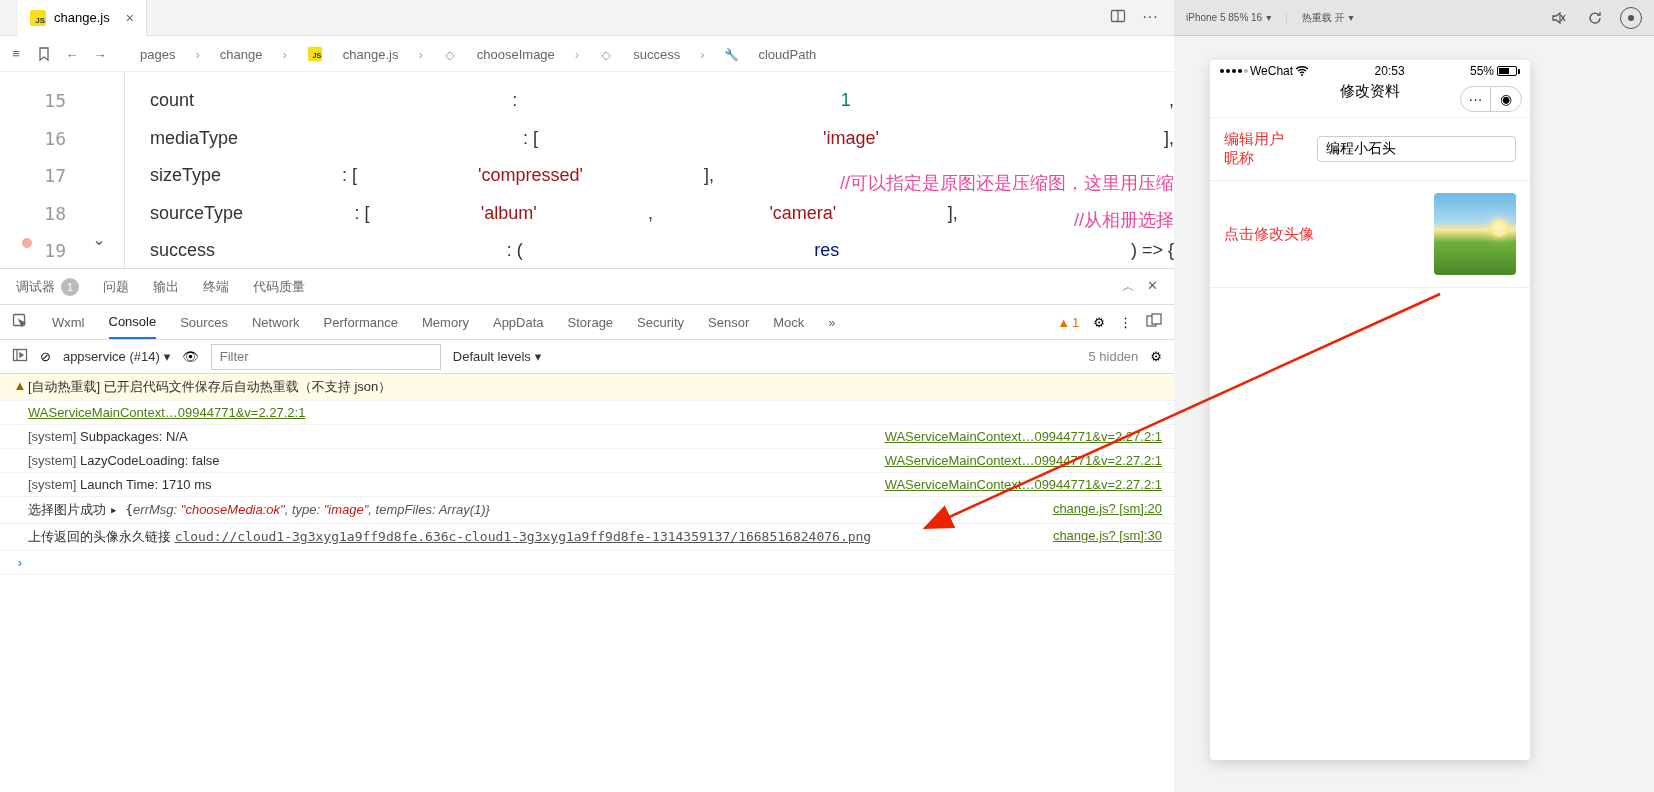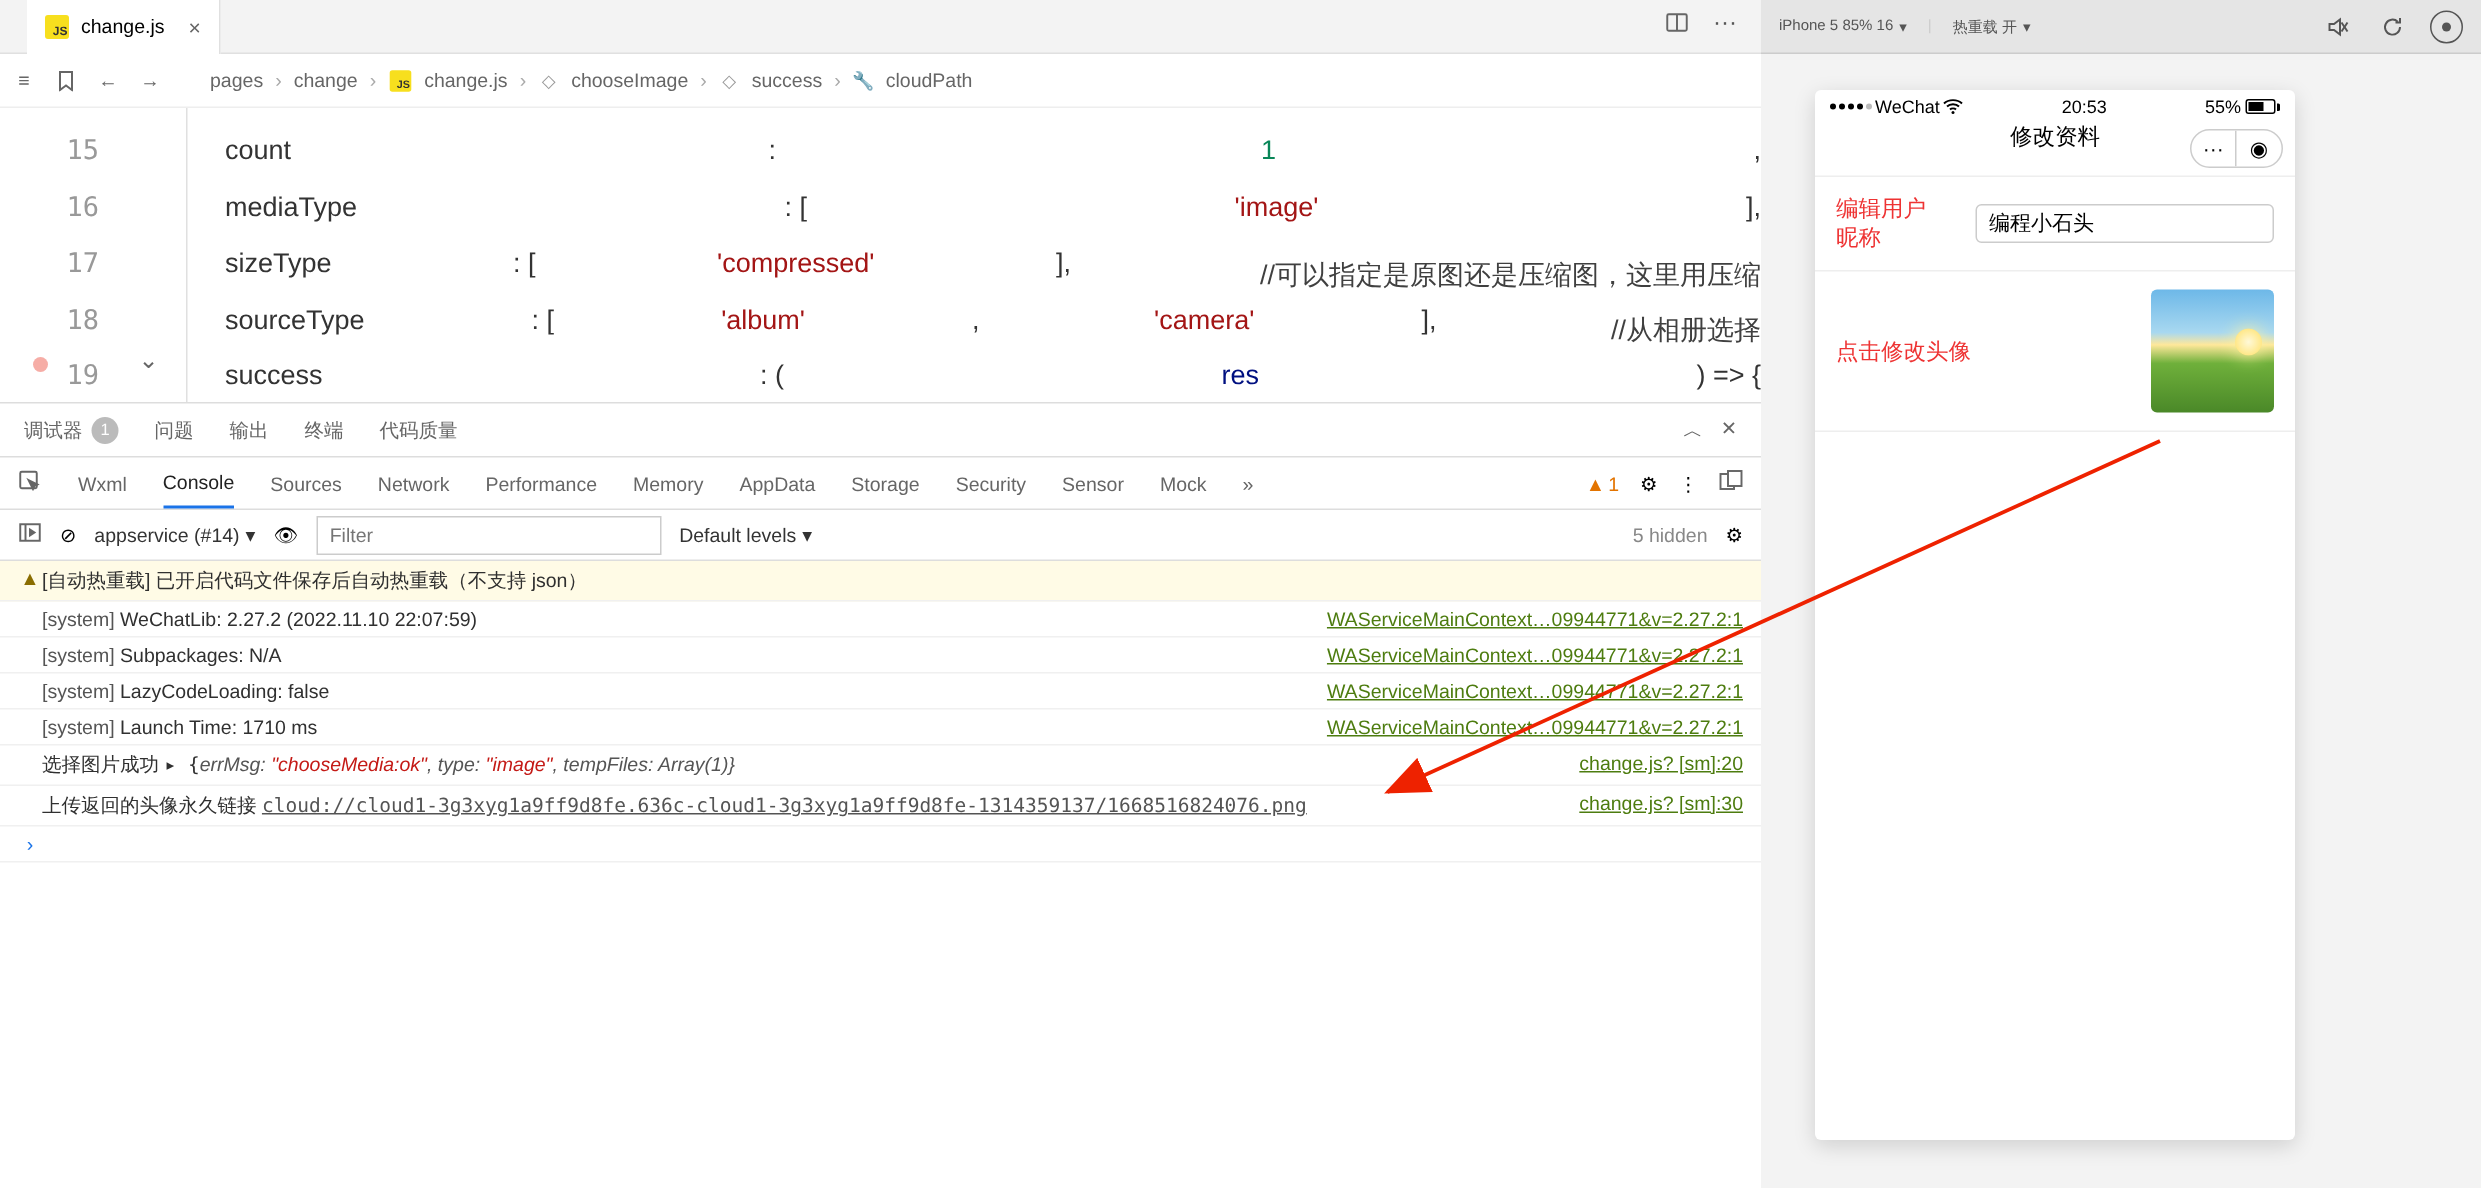--- a/index.html
+++ b/index.html
@@ -7,31 +7,31 @@
 .main-area { display:flex; width:100%; height:100%; }
 .left-panel { width:1174px; display:flex; flex-direction:column; background:#fff; }
 .tab-bar { height:36px; background:#f3f3f3; display:flex; align-items:center; border-bottom:1px solid #e0e0e0; }
 .tab-square { width:18px; height:36px; }
 .tab { background:#fff; height:36px; display:flex; align-items:center; padding:0 12px; gap:8px; border-right:1px solid #e0e0e0; font-size:13px; }
 .js-icon { width:16px; height:16px; background:#f7df1e; color:#333; font-size:8px; font-weight:bold; display:flex; align-items:flex-end; justify-content:flex-end; padding:1px; border-radius:2px;}
 .tab-close { font-size:14px; color:#666; margin-left:8px; cursor:pointer; }
 .top-icons { margin-left:auto; display:flex; gap:16px; padding-right:16px; color:#555; }
 .editor-header { height:36px; display:flex; align-items:center; padding:0 8px; gap:12px; font-size:13px; color:#666; border-bottom:1px solid #eee; }
 .header-icon { width:16px; height:16px; display:flex; align-items:center; justify-content:center; color:#666; }
-.breadcrumb { display:flex; align-items:center; gap:8px; margin-left:20px; }
+.breadcrumb { display:flex; align-items:flex-end; gap:20px; margin-left:20px; }
 .crumb-sep { color:#aaa; }
 .crumb-icon { width:14px; height:14px; display:inline-flex; align-items:center; justify-content:center; color:#999; font-size:12px; }
 .editor { flex:0 0 auto; display:flex; background:#fff; position:relative; }
 .gutter { width:90px; padding-top:10px; }
 .gutter-line { height:37.5px; display:flex; align-items:center; justify-content:flex-end; padding-right:24px; color:#999; font-size:18px; font-family:Consolas,monospace; }
 .bp { position:absolute; left:22px; width:10px; height:10px; border-radius:50%; background:#e51400; opacity:0.35; }
 .chevron { position:absolute; left:90px; width:18px; text-align:center; color:#666; }
 .code { flex:1; padding-top:10px; position:relative; }
 .code-line { height:37.5px; display:flex; align-items:center; font-family:Consolas,monospace; font-size:18px; white-space:pre; padding-left:60px;justify-content:space-between; }
-.k-prop{color:#333;} .k-punct{color:#333;} .k-num{color:#098658;} .k-str{color:#a31515;} .k-comment{color:#404040;margin-top:14px;} .k-ident{color:#001080;}
+.k-prop{color:#333;} .k-punct{color:#333;} .k-num{color:#098658;} .k-str{color:#a31515;} .k-comment{color:#ec4899;margin-top:14px;} .k-ident{color:#001080;}
 .code .bar { position:absolute; left:34px; top:0; bottom:0; width:1px; background:#e0e0e0; }
 .panel-tabs { height:36px; border-top:1px solid #ddd; display:flex; align-items:center; padding:0 16px; gap:24px; font-size:13px; background:#fff; }
 .panel-tab { color:#666; display:flex; align-items:center; gap:6px; }
 .badge { background:#bbb; color:#fff; border-radius:10px; width:18px; height:18px; display:inline-flex; align-items:center; justify-content:center; font-size:11px; }
 .panel-ctrl { margin-left:auto; display:flex; gap:12px; color:#666; }
 .devtool-tabs { height:36px; display:flex; align-items:center; padding:0 12px; gap:24px; font-size:13px; border-top:1px solid #ddd; border-bottom:1px solid #ddd; background:#fff; }
 .dt-icon { color:#666; }
 .dt-tab { color:#666; }
 .dt-tab.active { color:#222; border-bottom:2px solid #1a73e8; padding-bottom:8px;margin-top:8px; }
 .dt-right { margin-left:auto; display:flex; align-items:center; gap:14px; }
@@ -197,21 +197,20 @@
       <span>⚙</span>
     </div>
 
     <div class="console-area">
       <div class="console-line warn">
         <span class="cl-icon">▲</span>
         <span class="cl-text">[自动热重载] 已开启代码文件保存后自动热重载（不支持 json）</span>
       </div>
       <div class="console-line">
         <span class="cl-icon"></span>
-        <span class="cl-text"><span class="sys">[system]</span><span> WeChatLib: 2.27.2 (2022.11.10 22:07:59)</span></span>
         <span class="cl-link">WAServiceMainContext…09944771&amp;v=2.27.2:1</span>
       </div>
       <div class="console-line">
         <span class="cl-icon"></span>
         <span class="cl-text"><span class="sys">[system]</span><span> Subpackages: N/A</span></span>
         <span class="cl-link">WAServiceMainContext…09944771&amp;v=2.27.2:1</span>
       </div>
       <div class="console-line">
         <span class="cl-icon"></span>
         <span class="cl-text"><span class="sys">[system]</span><span> LazyCodeLoading: false</span></span>

